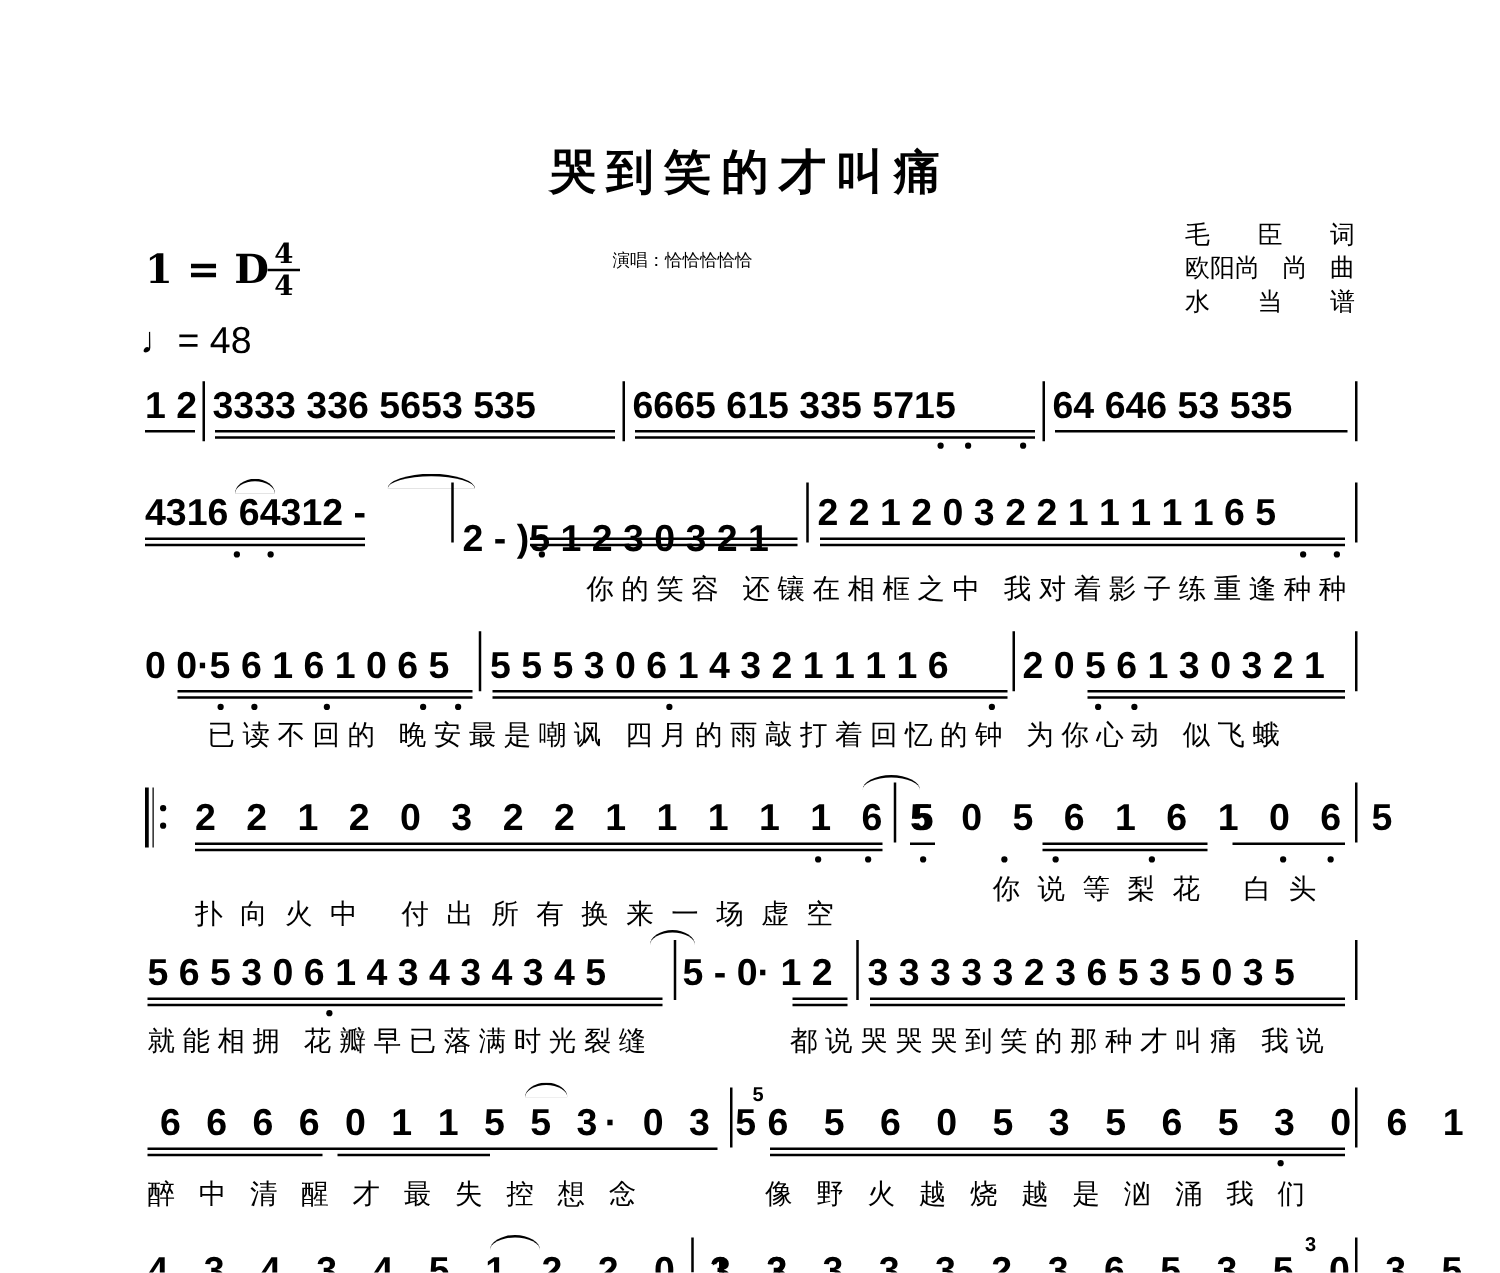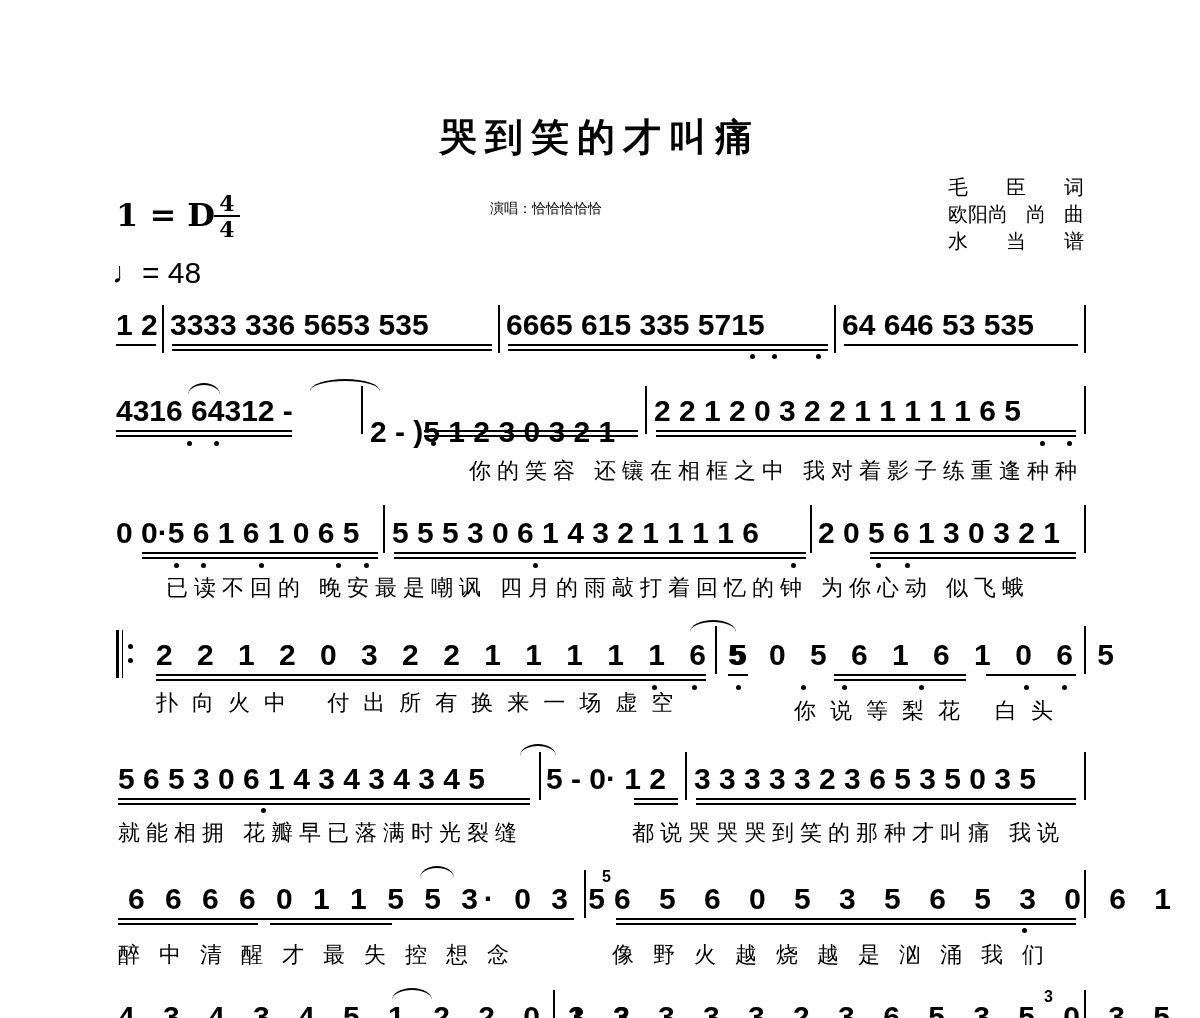--- a/index.html
+++ b/index.html
@@ -141,21 +141,21 @@
   <div class="dot" style="left:736px;top:685px;"></div>
     <div class="dot" style="left:801px;top:685px;"></div>
     <div class="dot" style="left:842px;top:685px;"></div>
     <div class="dot" style="left:919px;top:685px;"></div>
     <div class="dot" style="left:1024px;top:685px;"></div>
     <div class="dot" style="left:1062px;top:685px;"></div>
   <div class="ul" style="left:834px;top:674px;width:132px;"></div>
     <div class="ul" style="left:834px;top:679px;width:132px;"></div>
   <div class="ul" style="left:986px;top:674px;width:90px;"></div>
   <div class="bar" style="left:1084px;top:626px;height:48px;"></div>
-  <div class="lyric" style="left:156px;top:688px;letter-spacing:14px;font-family:Liberation Mono, monospace;">扑向火中 付出所有换来一场虚空</div>
+  <div class="lyric" style="left:156px;top:716px;letter-spacing:14px;">扑向火中 付出所有换来一场虚空</div>
   <div class="lyric" style="left:794px;top:696px;letter-spacing:14px;">你说等梨花 白头</div>
 </div>
 
 <div>
   <div class="seg" style="left:118px;top:762px;">5 6 5 3 0 6 1 4 3 4 3 4 3 4 5</div>
   <div class="ul" style="left:118px;top:798px;width:412px;"></div>
     <div class="ul" style="left:118px;top:803px;width:412px;"></div>
   <div class="dot" style="left:261px;top:808px;"></div>
   <div class="slur" style="left:520px;top:744px;width:36px;"></div>
   <div class="bar" style="left:539px;top:752px;height:48px;"></div>

